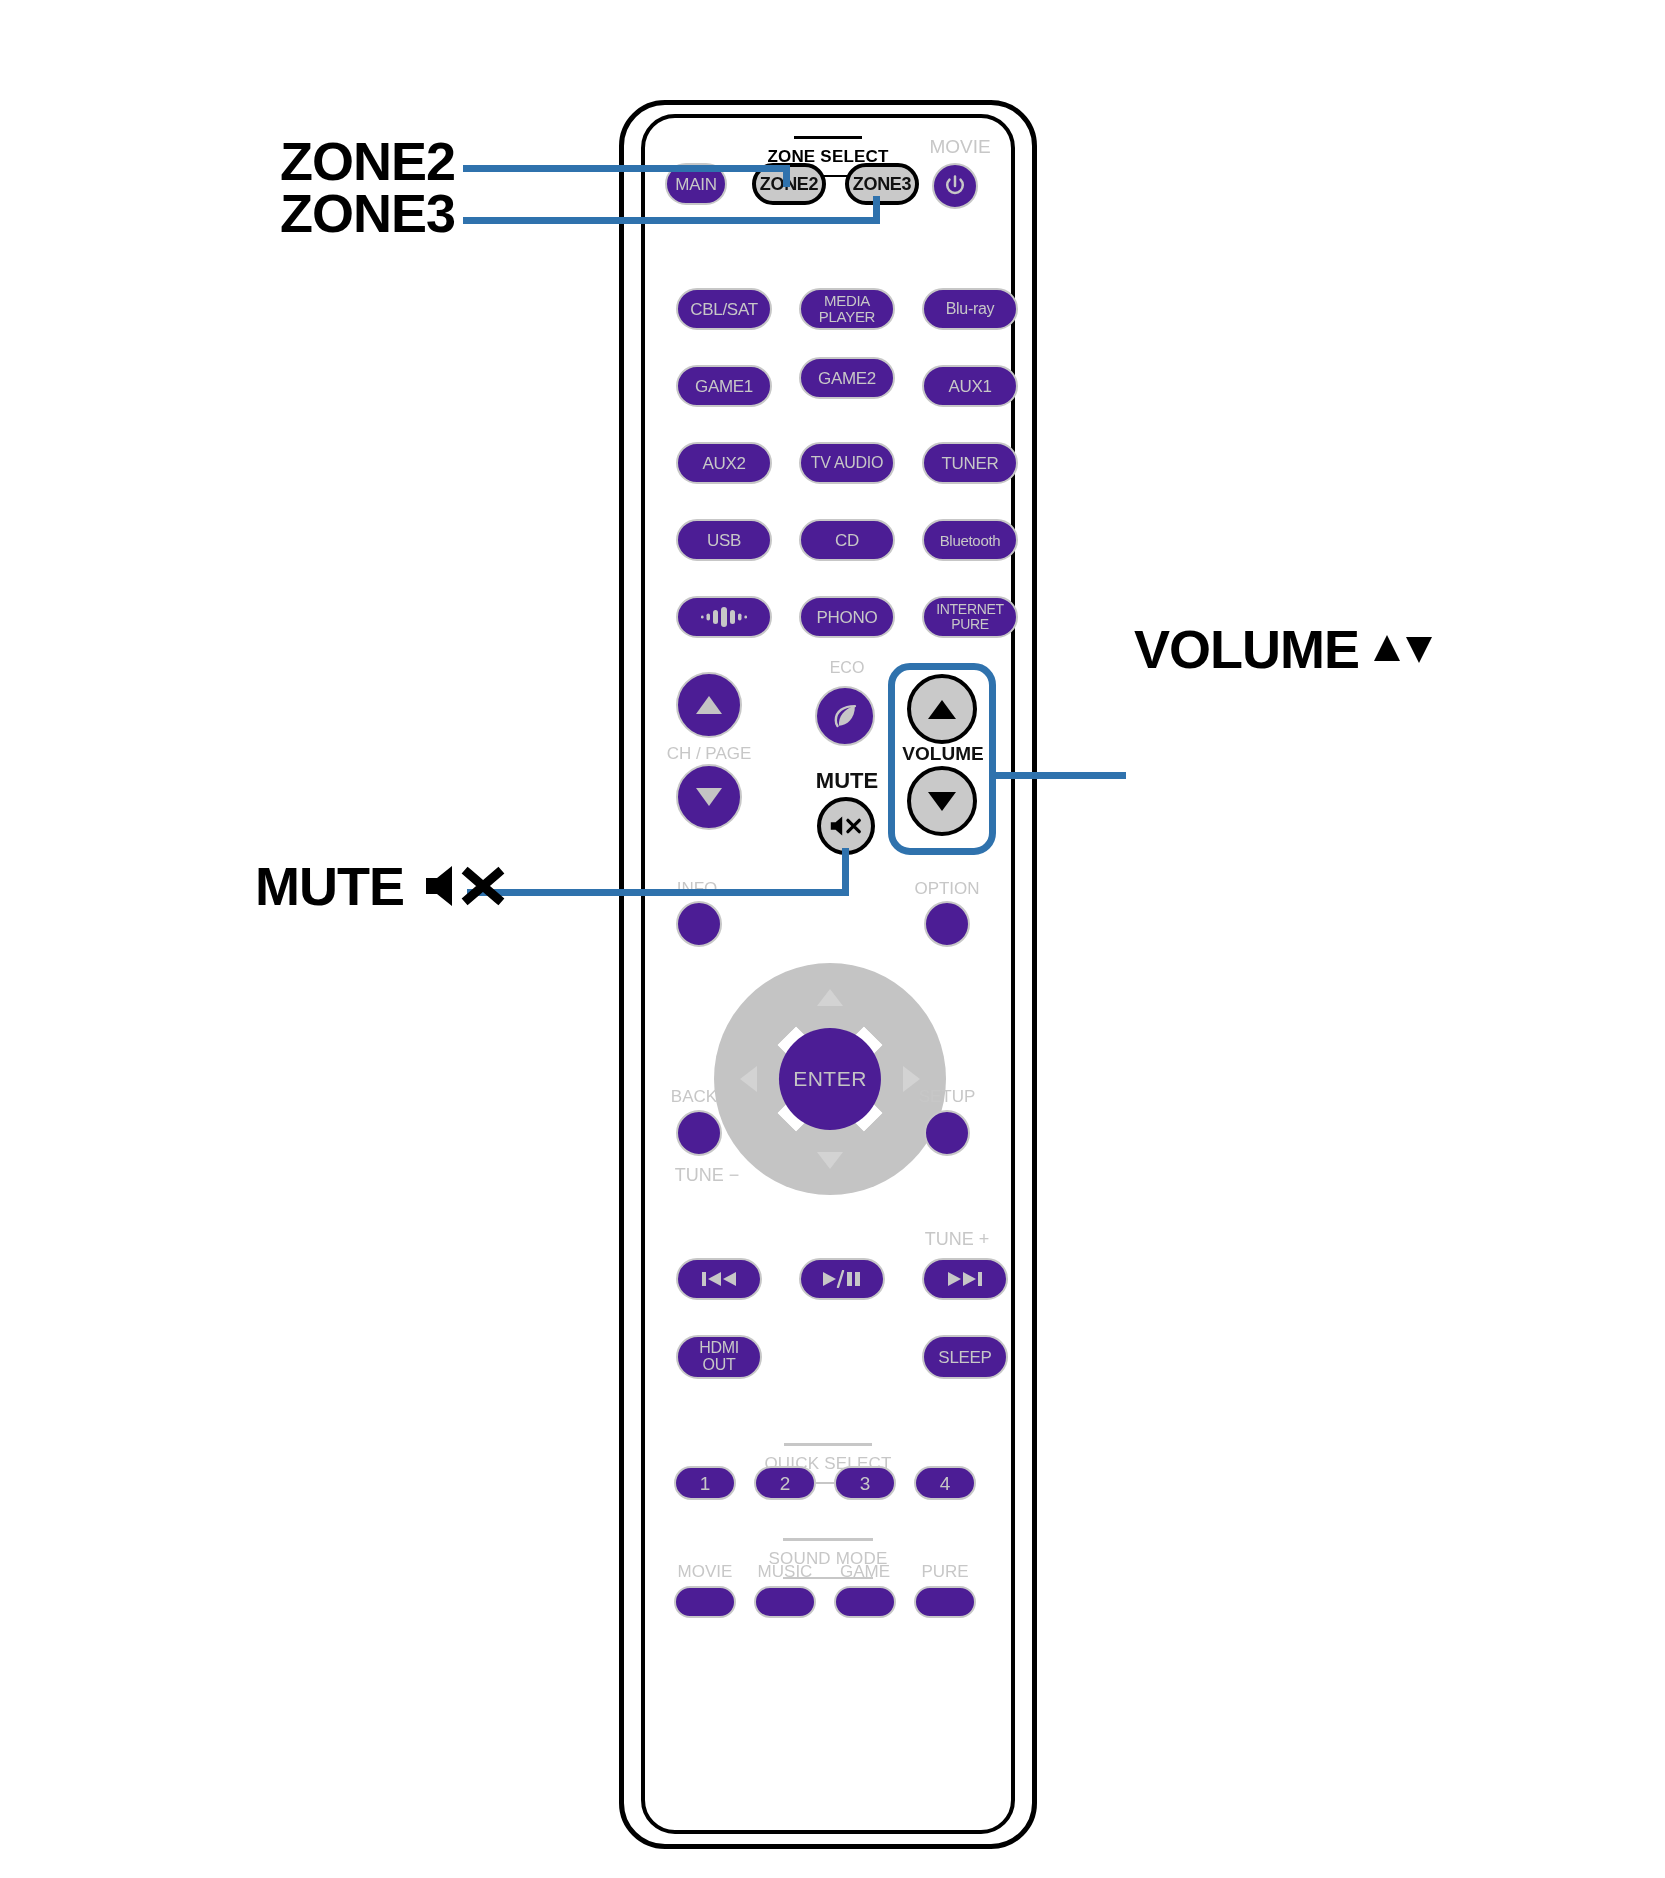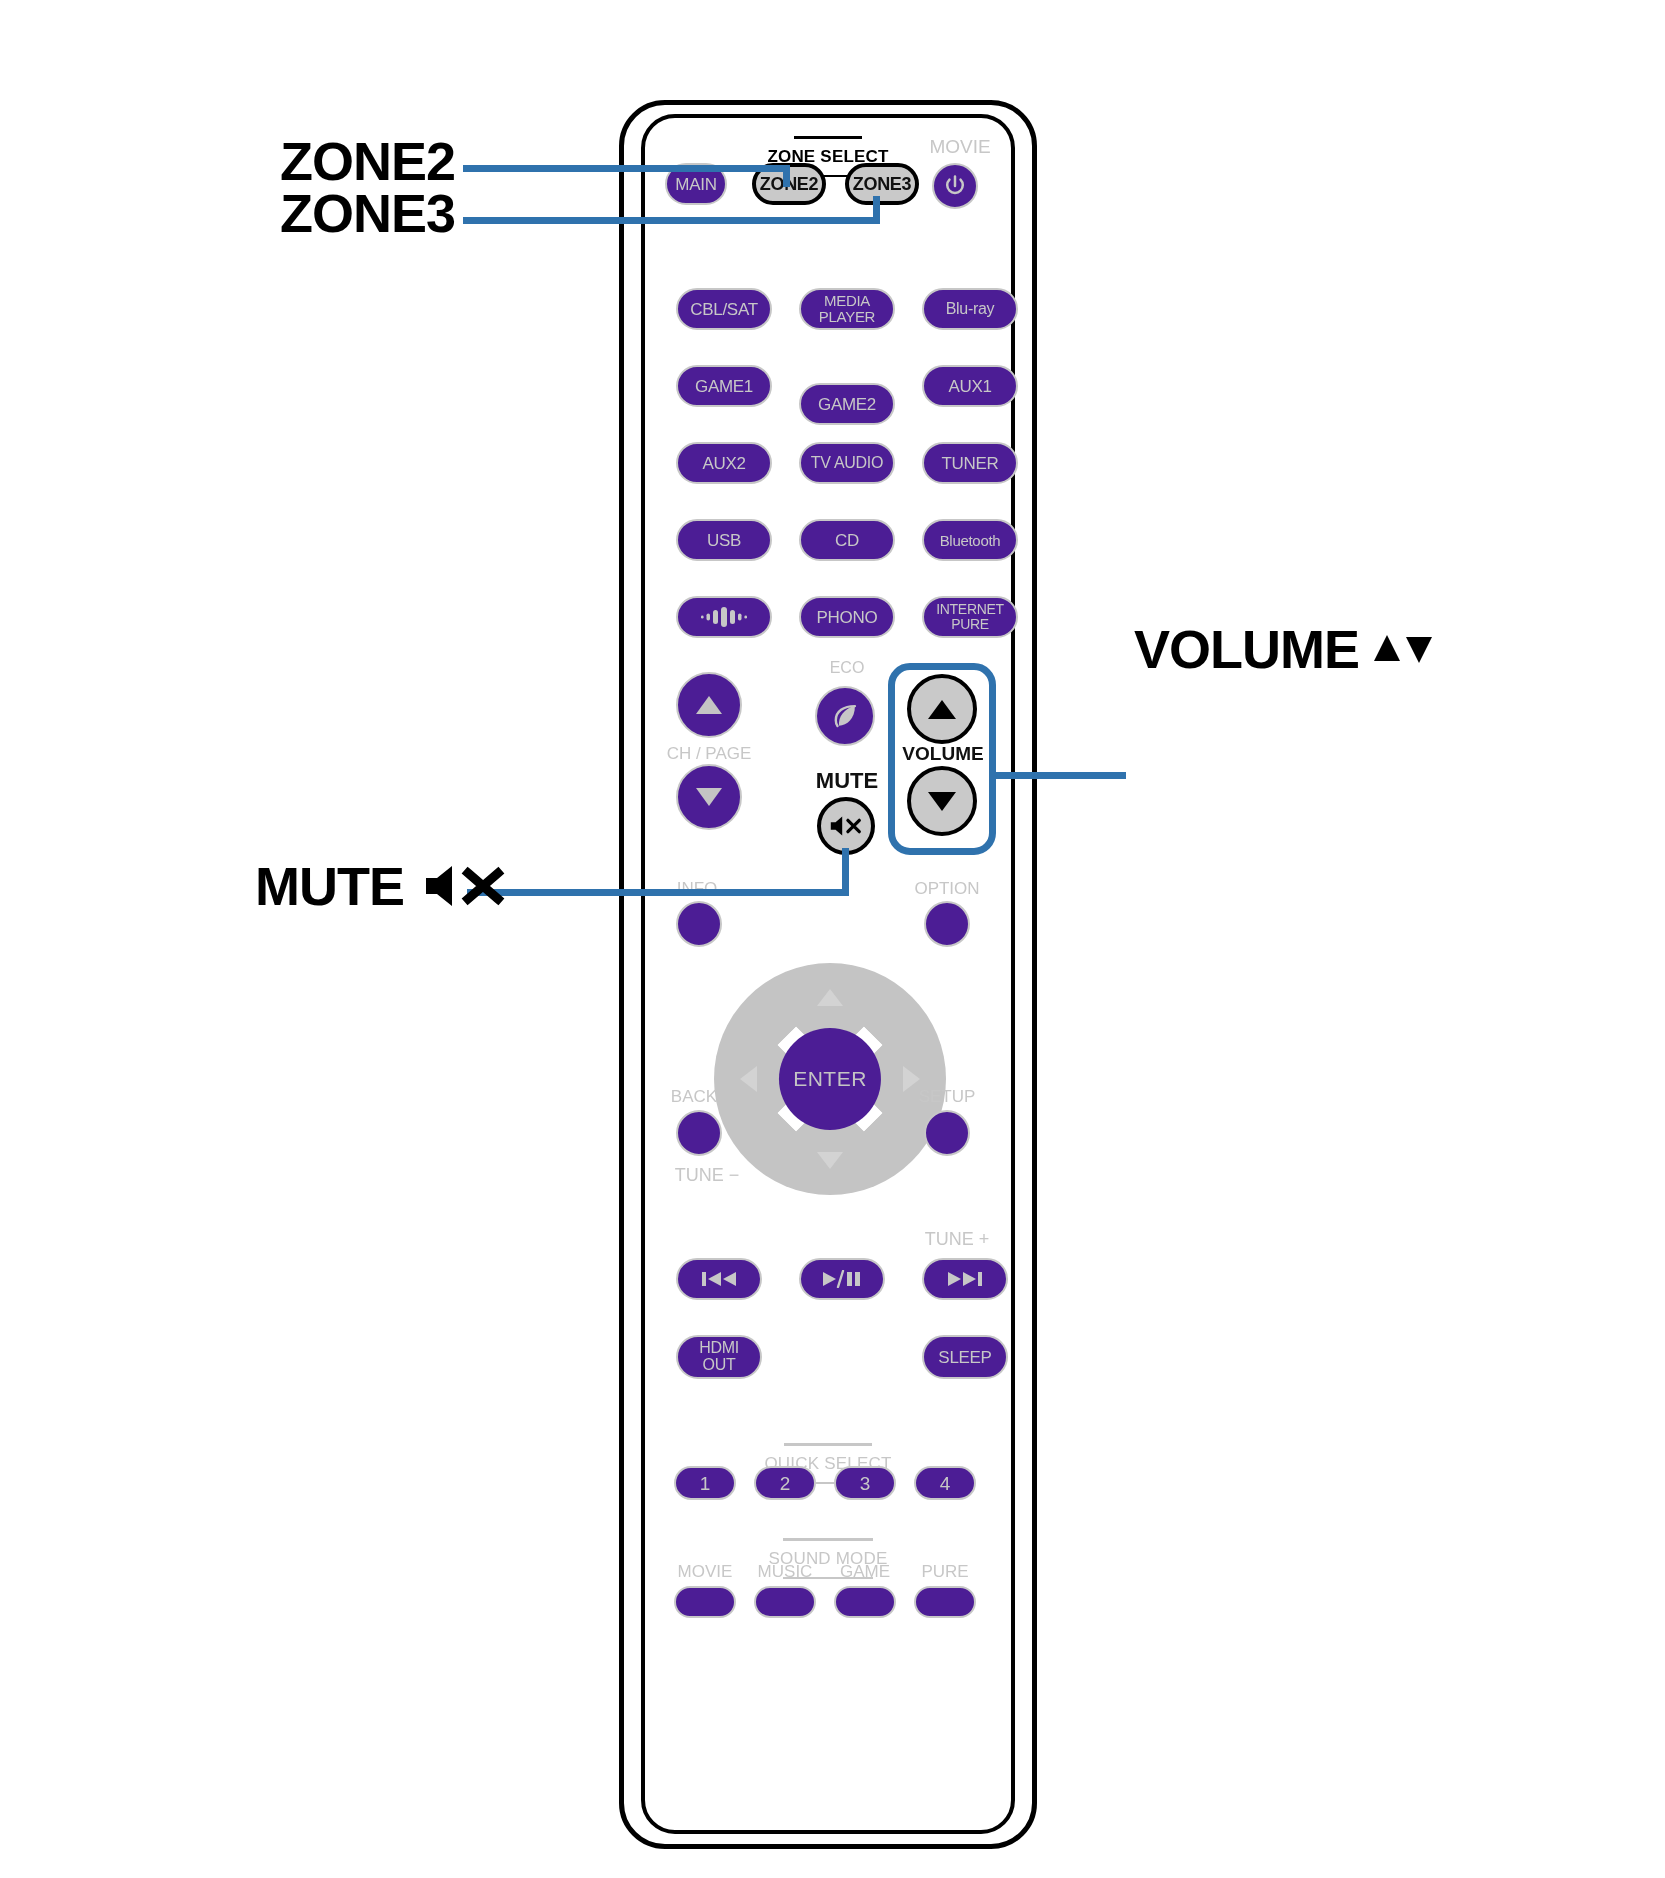--- a/index.html
+++ b/index.html
@@ -116,21 +116,21 @@
       <path d="M6.9 6.1 A7.2 7.2 0 1 0 17.1 6.1" stroke="#c7c7c7" stroke-width="2.3" fill="none" stroke-linecap="round"></path>
     </svg>
   </div>
 
   <div class="btn pill" style="left:676px;top:288px;width:96px;height:42px;font-size:17px;">CBL/SAT</div>
   <div class="btn pill" style="left:799px;top:288px;width:96px;height:42px;font-size:15px;line-height:1.05;">MEDIA
 PLAYER</div>
   <div class="btn pill" style="left:922px;top:288px;width:96px;height:42px;font-size:16px;">Blu-ray</div>
 
   <div class="btn pill" style="left:676px;top:365px;width:96px;height:42px;font-size:17px;">GAME1</div>
-  <div class="btn pill" style="left:799px;top:383px;width:96px;height:42px;font-size:17px;">GAME2</div>
+  <div class="btn pill" style="left:799px;top:357px;width:96px;height:42px;font-size:17px;">GAME2</div>
   <div class="btn pill" style="left:922px;top:365px;width:96px;height:42px;font-size:17px;">AUX1</div>
 
   <div class="btn pill" style="left:676px;top:442px;width:96px;height:42px;font-size:17px;">AUX2</div>
   <div class="btn pill" style="left:799px;top:442px;width:96px;height:42px;font-size:16px;">TV AUDIO</div>
   <div class="btn pill" style="left:922px;top:442px;width:96px;height:42px;font-size:17px;">TUNER</div>
 
   <div class="btn pill" style="left:676px;top:519px;width:96px;height:42px;font-size:17px;">USB</div>
   <div class="btn pill" style="left:799px;top:519px;width:96px;height:42px;font-size:17px;">CD</div>
   <div class="btn pill" style="left:922px;top:519px;width:96px;height:42px;font-size:15px;">Bluetooth</div>
 

